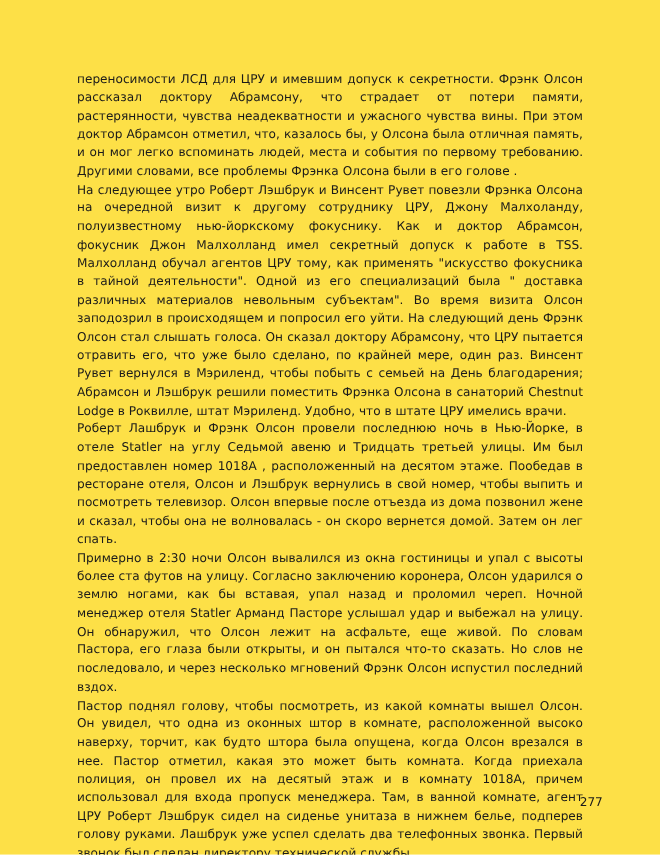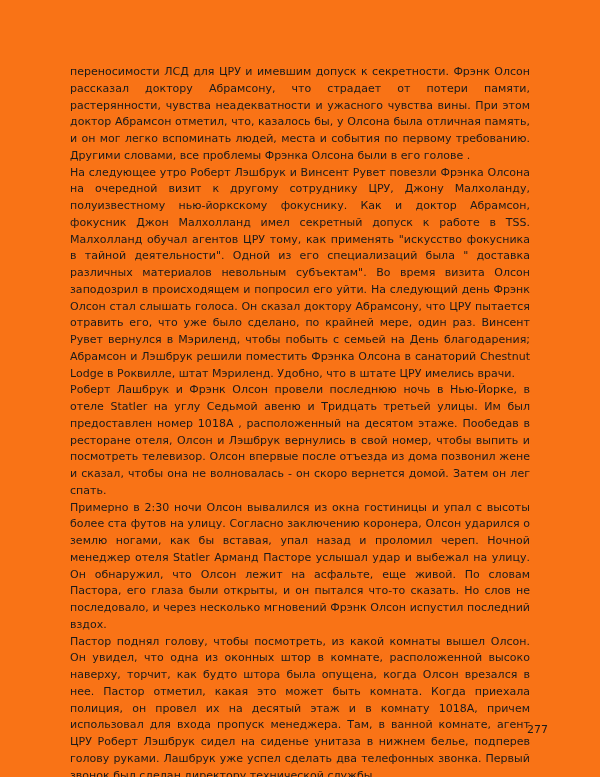--- a/index.html
+++ b/index.html
@@ -11,21 +11,21 @@
     width: 600px;
     height: 777px;
     font-family: "DejaVu Sans", "Liberation Sans", sans-serif;
     color: #1a1a1a;
     -webkit-font-smoothing: antialiased;
   }
   .page {
     position: relative;
     width: 600px;
     height: 777px;
-    background: #f97316;
+    background: #fde047;
     box-sizing: border-box;
   }
   .text-column {
     position: absolute;
     left: 70px;
     top: 64px;
     width: 460px;
   }
   .para {
     margin: 0;

